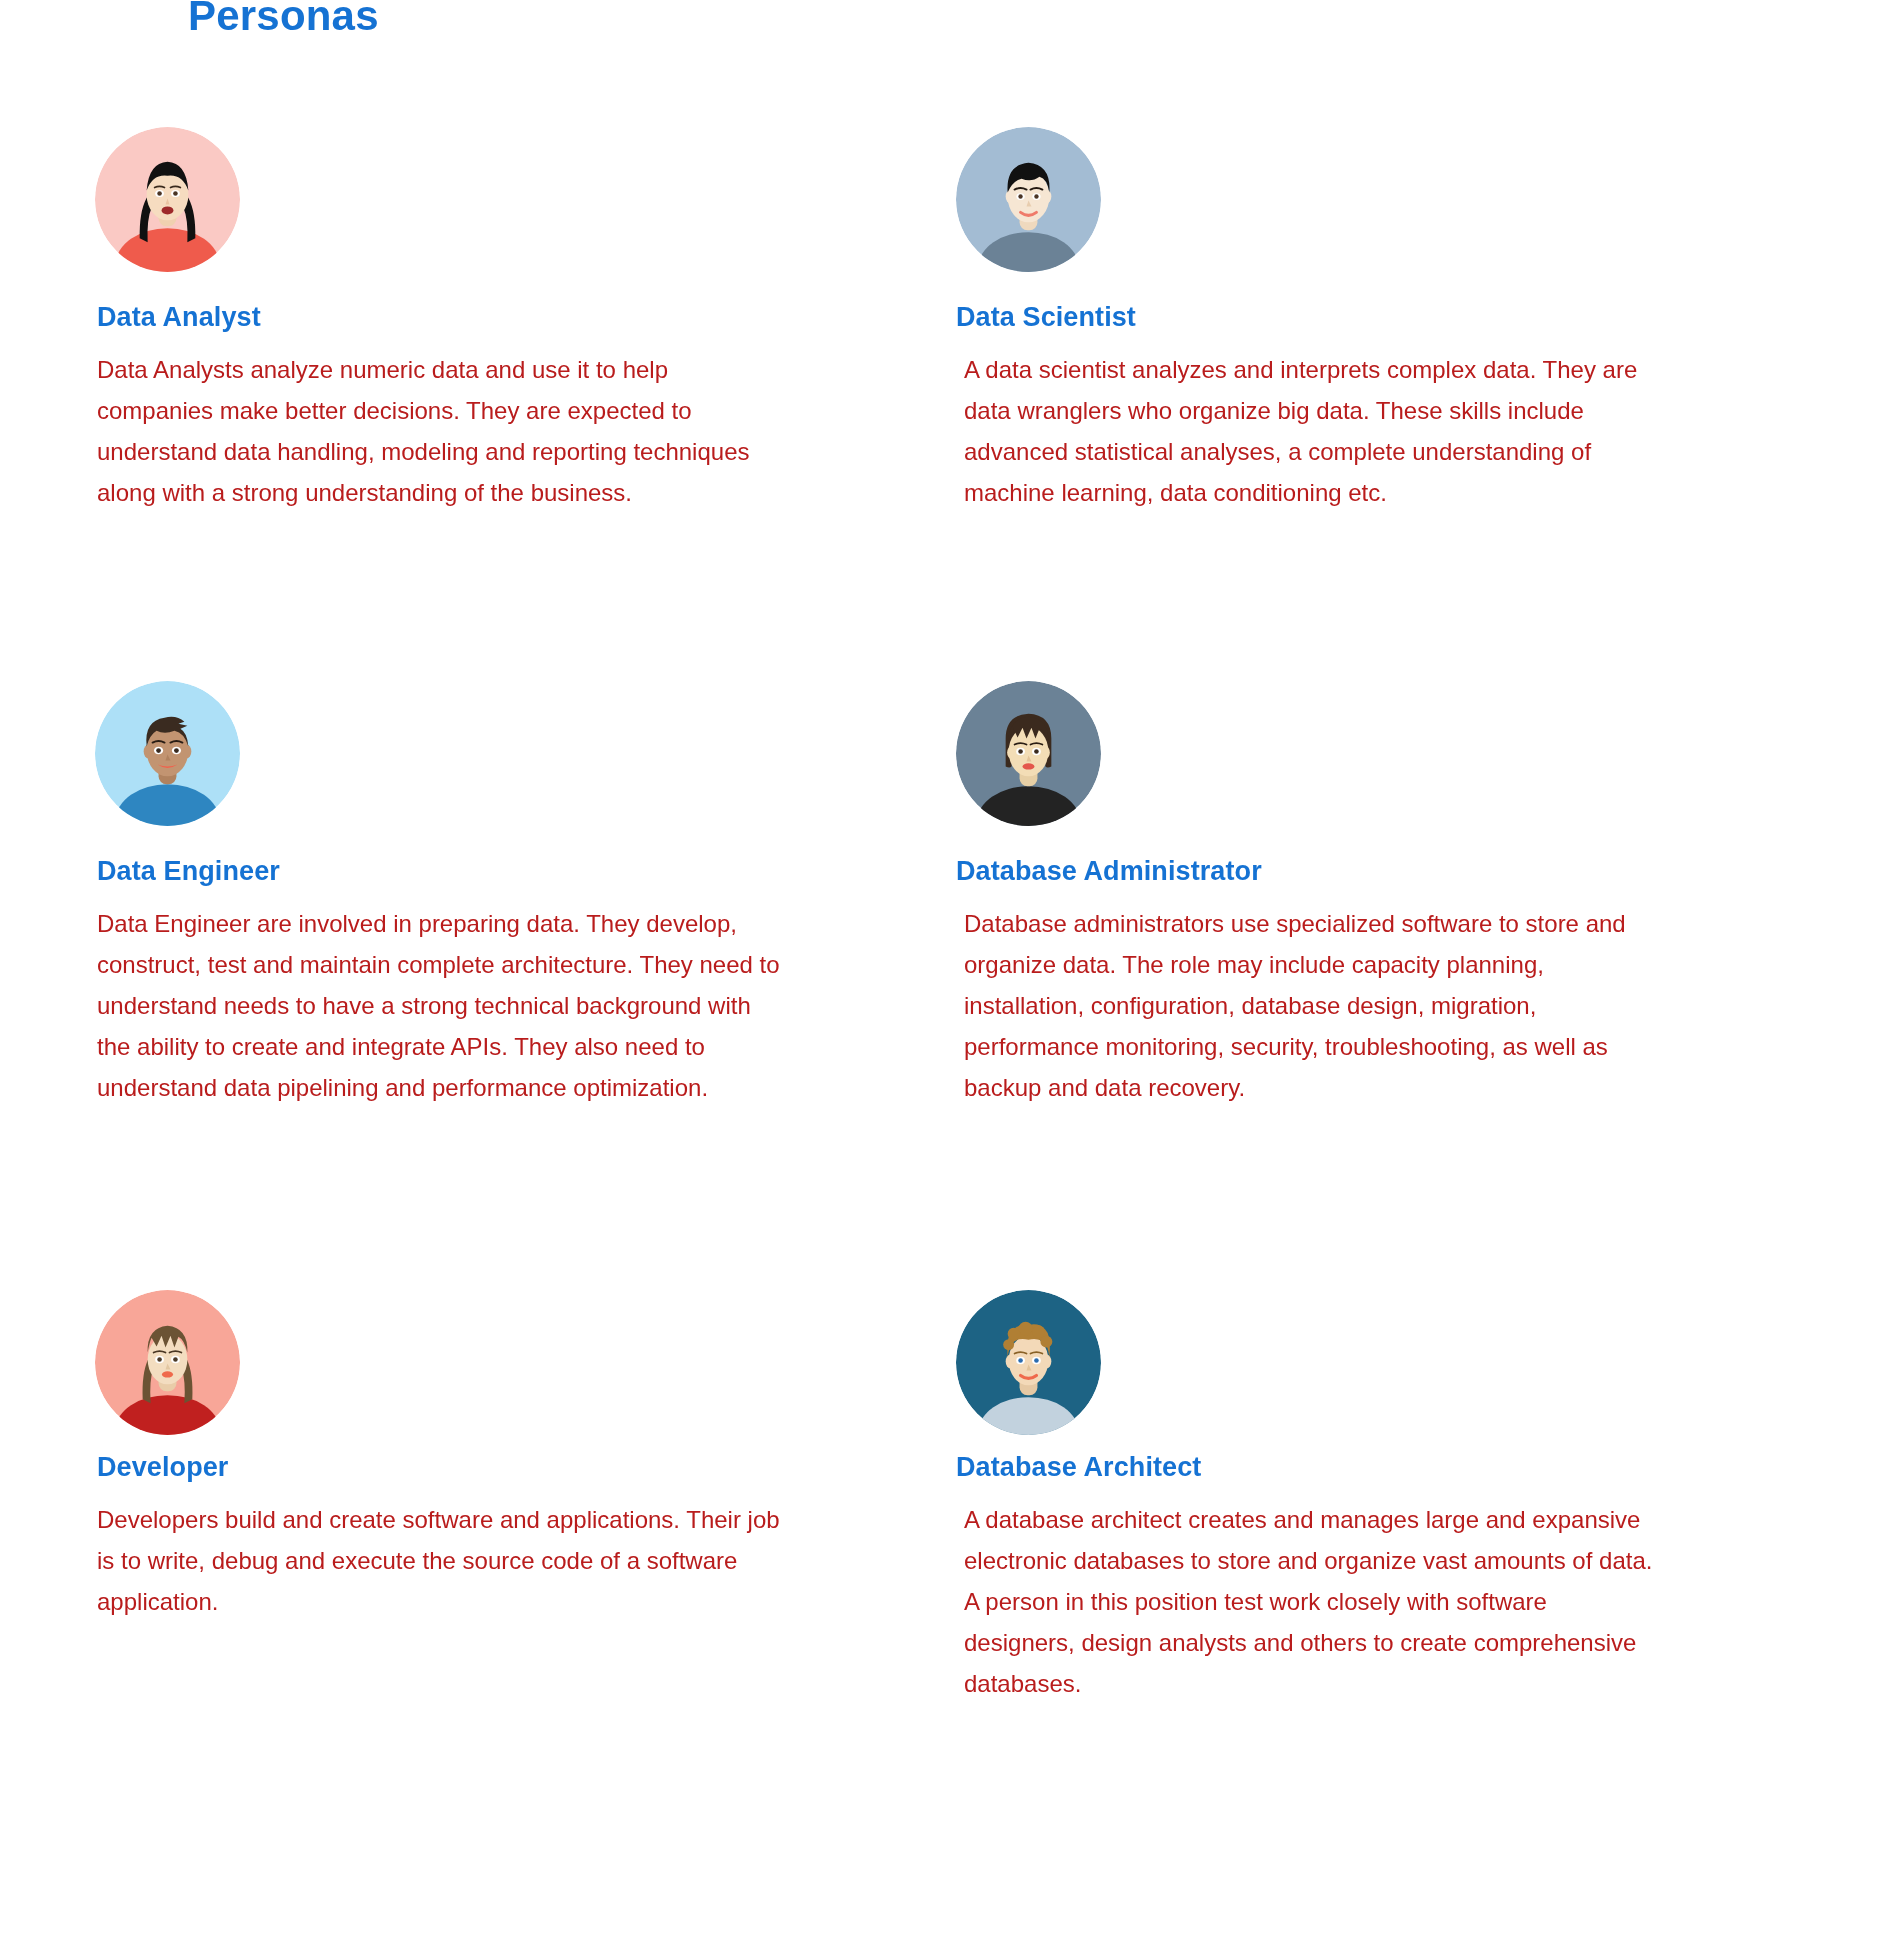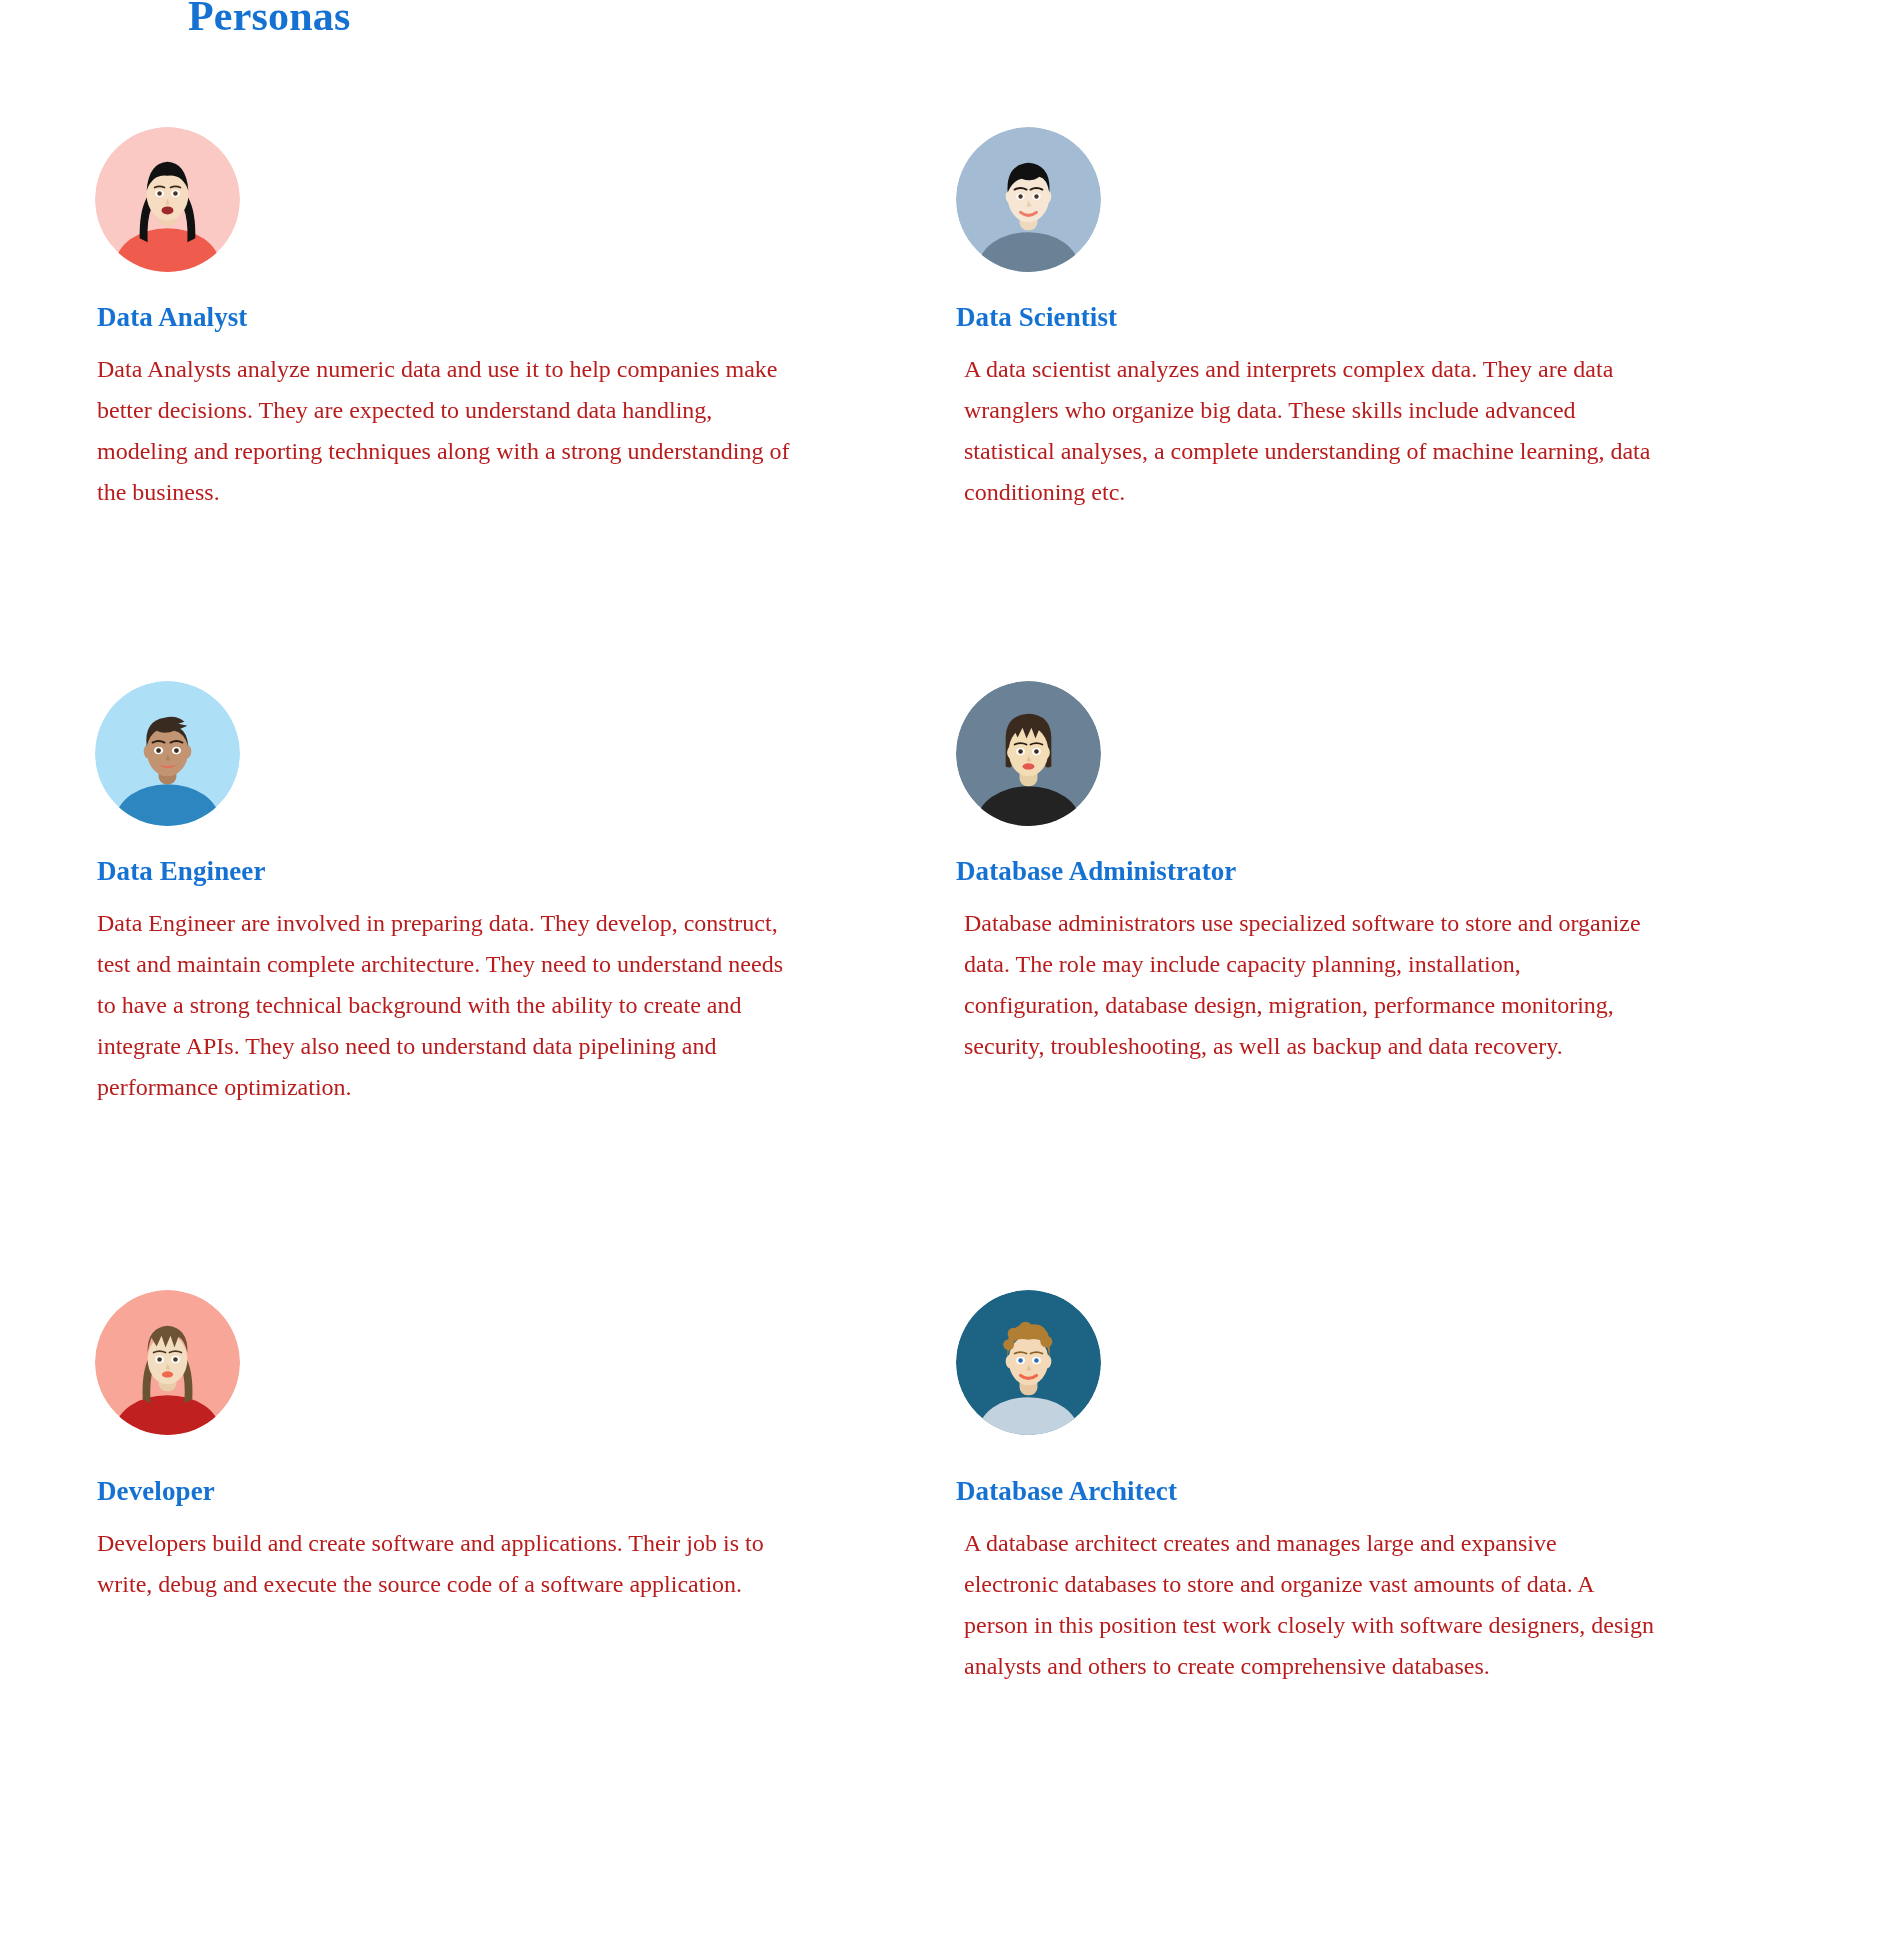--- a/index.html
+++ b/index.html
@@ -5,21 +5,21 @@
   * { box-sizing: border-box; }
   html, body { margin: 0; padding: 0; }
   body {
     width: 1901px;
     height: 1947px;
     background: #ffffff;
     font-family: "Liberation Sans", sans-serif;
     overflow: hidden;
   }
 
-  .page { position: relative; width: 1527px; height: 1947px; font-family: Liberation Serif, serif; }
+  .page { position: relative; width: 1527px; height: 1947px; }
 
   .page-title {
     position: absolute;
     left: 188px;
     top: -8px;
     font-size: 42px;
     font-weight: bold;
     color: #1572d3;
     letter-spacing: 0.2px;
   }
@@ -62,21 +62,21 @@
     font-weight: 300;
   }
 
   
   .col-left .persona-name { margin-left: 2px; }
   .col-left .persona-desc { margin-left: 2px; }
   .col-right .persona-name { margin-left: 0px; }
   .col-right .persona-desc { margin-left: 8px; }
 
   .r2 .persona-name { }
-  .r3 .persona-name { margin-top: 40px; }
+  .r3 .persona-name { margin-top: 16px; }
 </style>
 </head>
 <body>
 
 <div class="page">
 
   <div class="page-title">Personas</div>
 
   <div class="grid">
 

